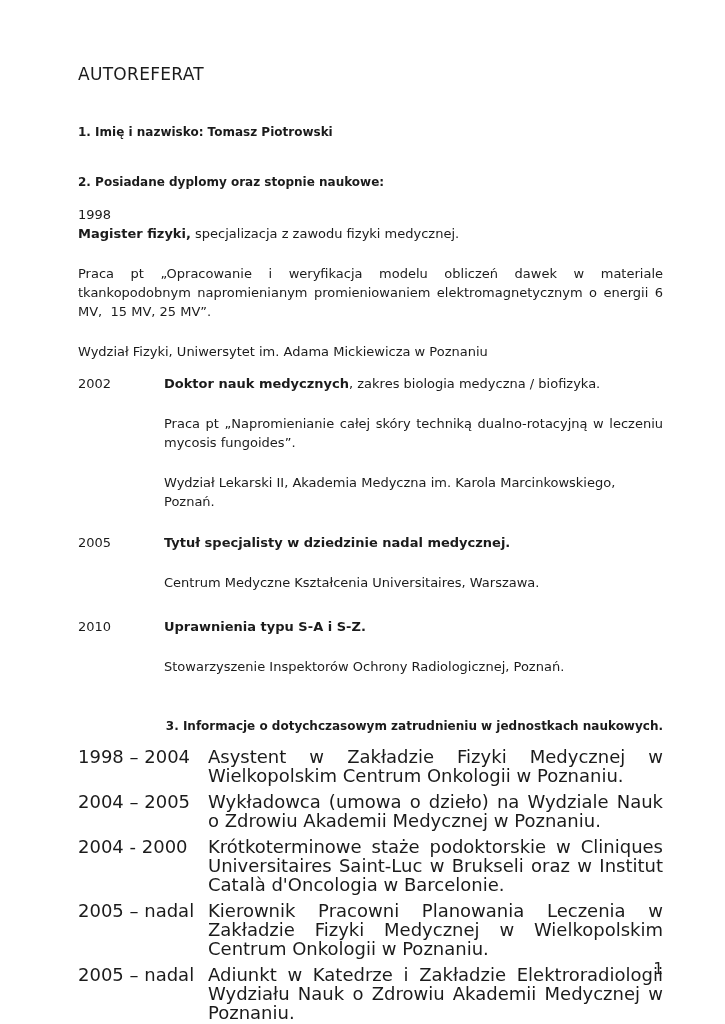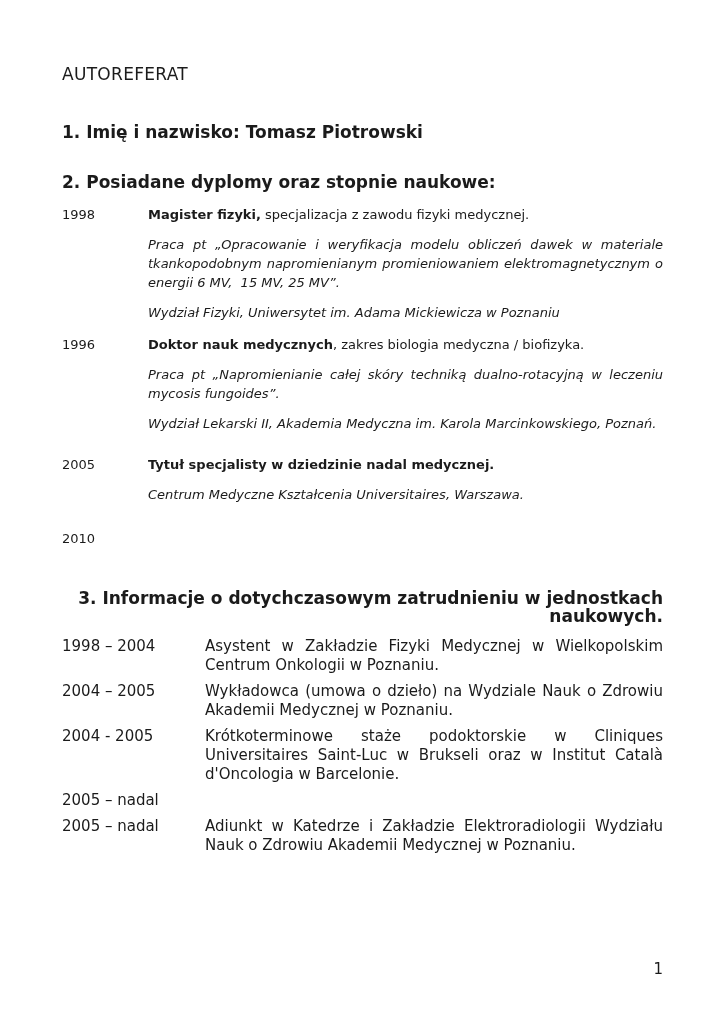--- a/index.html
+++ b/index.html
@@ -8,55 +8,55 @@
     width: 725px;
     height: 1024px;
     background: #ffffff;
     font-family: "DejaVu Sans", "Liberation Sans", sans-serif;
     color: #1b1b1b;
   }
   .page {
     position: relative;
     width: 725px;
     height: 1024px;
-    padding: 64px 62px 0 62px;
+    padding: 64px 62px 0 78px;
     background: #ffffff;
     overflow: hidden;
   }
   .doc-title {
     font-size: 17px;
     line-height: 20px;
     font-weight: 400;
     letter-spacing: 0.3px;
   }
   .heading {
-    font-size: 17px;
+    font-size: 12px;
     line-height: 17px;
     font-weight: 700;
   }
   .h-s1 { margin-top: 40px; }
   .h-s2 { margin-top: 33px; }
   .h-s3 { margin-top: 41px; line-height: 18px; text-align: right; }
 
   .entry { display: flex; font-size: 13px; line-height: 19px; }
-  .entry-first { margin-top: 14px; }
+  .entry-first { margin-top: 14px; flex-direction: column; }
   .entry-m1 { margin-top: 13px; }
   .entry-m2 { margin-top: 22px; justify-content: space-between; }
   .entry-m3 { margin-top: 25px; }
   .entry .date { width: 86px; flex: none; }
   .entry .content { flex: 1; min-width: 0; }
   .entry .title-line { line-height: 19px; }
   .entry .b { font-weight: 700; }
-  .entry p { margin: 11px 0 0 0; text-align: justify; font-style: italic; }
+  .entry p { margin: 21px 0 0 0; text-align: justify; }
   .entry p.left { text-align: left; }
 
-  .row { display: flex; font-size: 15px; line-height: 19px; margin-top: 7px; }
+  .row { display: flex; font-size: 18px; line-height: 19px; margin-top: 7px; }
   .row-first { margin-top: 12px; }
   .row .period { width: 130px; flex: none; }
-  .row .text { flex: 1; min-width: 0; text-align: justify; margin-left: 13px; }
+  .row .text { flex: 1; min-width: 0; text-align: justify; }
 
   .page-number {
     position: absolute;
     top: 960px;
     right: 62px;
     font-size: 15px;
     line-height: 18px;
   }
 </style>
 </head>
@@ -73,60 +73,65 @@
   <div class="entry entry-first">
     <div class="date">1998</div>
     <div class="content">
       <div class="title-line"><span class="b">Magister fizyki,</span><span> specjalizacja z zawodu fizyki medycznej.</span></div>
       <p>Praca pt „Opracowanie i weryfikacja modelu obliczeń dawek w materiale tkankopodobnym napromienianym promieniowaniem elektromagnetycznym o energii 6 MV, &nbsp;15 MV, 25 MV”.</p>
       <p class="left">Wydział Fizyki, Uniwersytet im. Adama Mickiewicza w Poznaniu</p>
     </div>
   </div>
 
   <div class="entry entry-m1">
-    <div class="date">1996</div>
+    <div class="date">2002</div>
     <div class="content">
       <div class="title-line"><span class="b">Doktor nauk medycznych</span><span>, zakres biologia medyczna / biofizyka.</span></div>
       <p>Praca pt „Napromienianie całej skóry techniką dualno-rotacyjną w leczeniu mycosis fungoides”.</p>
       <p class="left">Wydział Lekarski II, Akademia Medyczna im. Karola Marcinkowskiego, Poznań.</p>
     </div>
   </div>
 
   <div class="entry entry-m2">
     <div class="date">2005</div>
     <div class="content">
       <div class="title-line"><span class="b">Tytuł specjalisty w dziedzinie nadal medycznej.</span><span></span></div>
       <p class="left">Centrum Medyczne Kształcenia Universitaires, Warszawa.</p>
     </div>
   </div>
 
   <div class="entry entry-m3">
     <div class="date">2010</div>
+    <div class="content">
+      <div class="title-line"><span class="b">Uprawnienia typu S-A i S-Z.</span><span></span></div>
+      <p class="left">Stowarzyszenie Inspektorów Ochrony Radiologicznej, Poznań.</p>
+    </div>
   </div>
 
   <div class="heading h-s3">3. Informacje o dotychczasowym zatrudnieniu w jednostkach naukowych.</div>
 
   <div class="row row-first">
     <div class="period">1998 – 2004</div>
     <div class="text">Asystent w Zakładzie Fizyki Medycznej w Wielkopolskim Centrum Onkologii w Poznaniu.</div>
   </div>
 
 
   <div class="row">
     <div class="period">2004 – 2005</div>
     <div class="text">Wykładowca (umowa o dzieło) na Wydziale Nauk o Zdrowiu Akademii Medycznej w Poznaniu.</div>
   </div>
 
   <div class="row">
-    <div class="period">2004 - 2005</div>
+    <div class="period">2004 - 2000</div>
     <div class="text">Krótkoterminowe staże podoktorskie w Cliniques Universitaires Saint-Luc w Brukseli oraz w Institut Català d'Oncologia w Barcelonie.</div>
   </div>
 
   <div class="row">
     <div class="period">2005 – nadal</div>
+    <div class="text">Kierownik Pracowni Planowania Leczenia w Zakładzie Fizyki Medycznej w Wielkopolskim Centrum Onkologii w Poznaniu.</div>
   </div>
 
   <div class="row">
     <div class="period">2005 – nadal</div>
     <div class="text">Adiunkt w Katedrze i Zakładzie Elektroradiologii Wydziału Nauk o Zdrowiu Akademii Medycznej w Poznaniu.</div>
   </div>
 
   <div class="page-number">1</div>
 
 </div>

